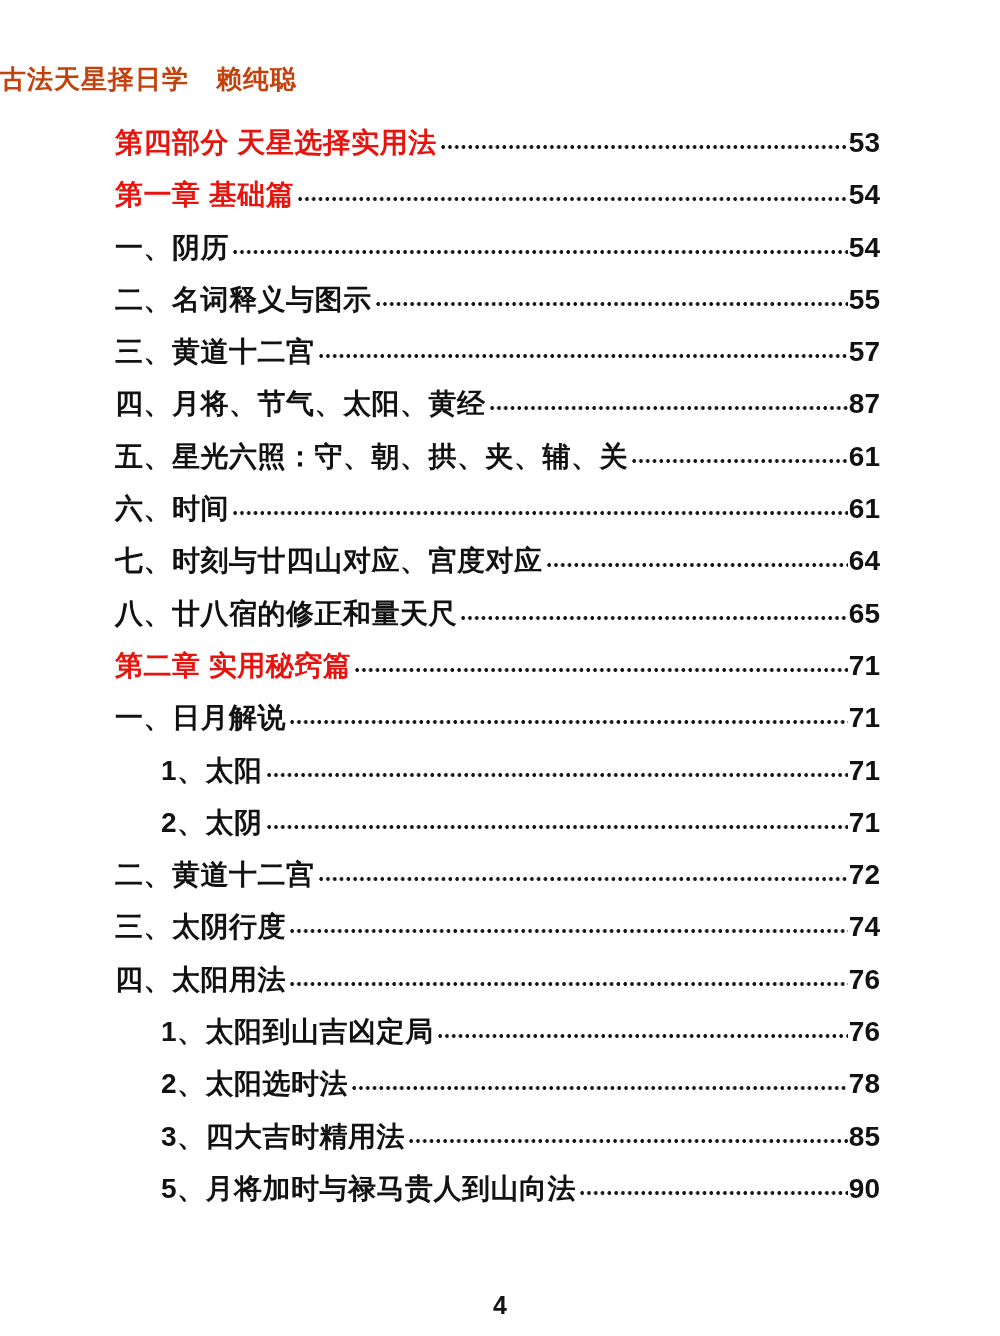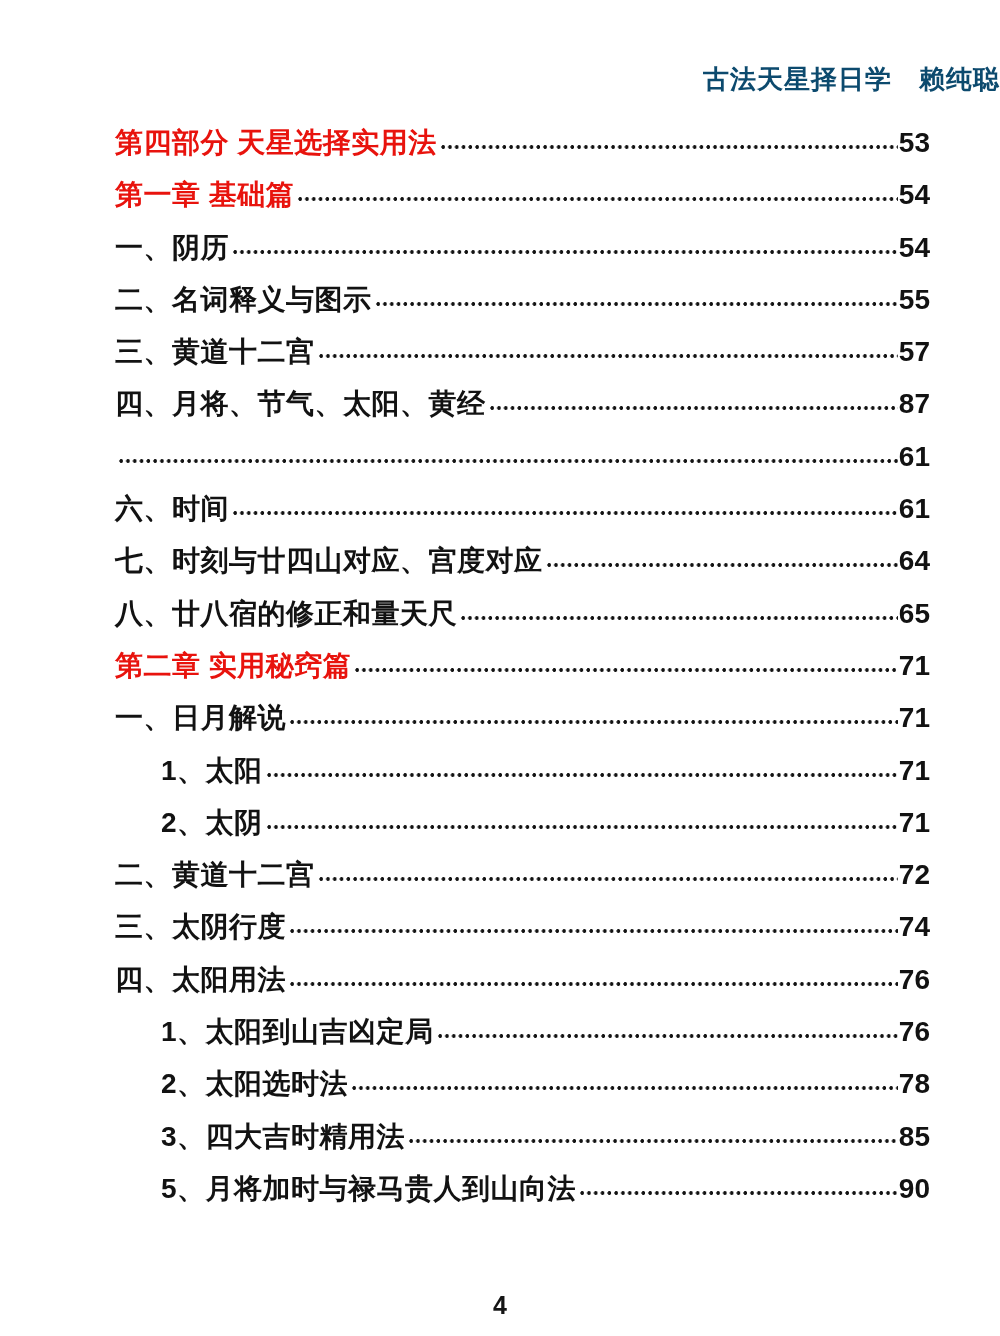--- a/index.html
+++ b/index.html
@@ -16,31 +16,31 @@
     overflow: hidden;
   }
   .page {
     position: relative;
     width: 1000px;
     height: 1336px;
     background: var(--bg);
   }
   .header-title {
     padding-top: 62px;
-    text-align: right;
+    text-align: left;
     font-size: 26px;
     font-weight: bold;
-    color: #0c4a6e;
+    color: #c2410c;
     letter-spacing: 1px;
     line-height: 34px;
   }
   .toc {
     margin-top: 21px;
     padding-left: 115px;
-    padding-right: 70px;
+    padding-right: 120px;
   }
   .toc-row {
     display: flex;
     align-items: baseline;
     height: 52.3px;
     font-size: 28px;
     font-weight: bold;
     color: var(--black);
   }
   .toc-label {
@@ -118,20 +118,21 @@
     <span class="toc-page">57</span>
   </div>
 
   <div class="toc-row item">
     <span class="toc-label">四、月将、节气、太阳、黄经</span>
     <span class="toc-leader"></span>
     <span class="toc-page">87</span>
   </div>
 
   <div class="toc-row item">
+    <span class="toc-label">五、星光六照：守、朝、拱、夹、辅、关</span>
     <span class="toc-leader"></span>
     <span class="toc-page">61</span>
   </div>
 
   <div class="toc-row item">
     <span class="toc-label">六、时间</span>
     <span class="toc-leader"></span>
     <span class="toc-page">61</span>
   </div>
 

